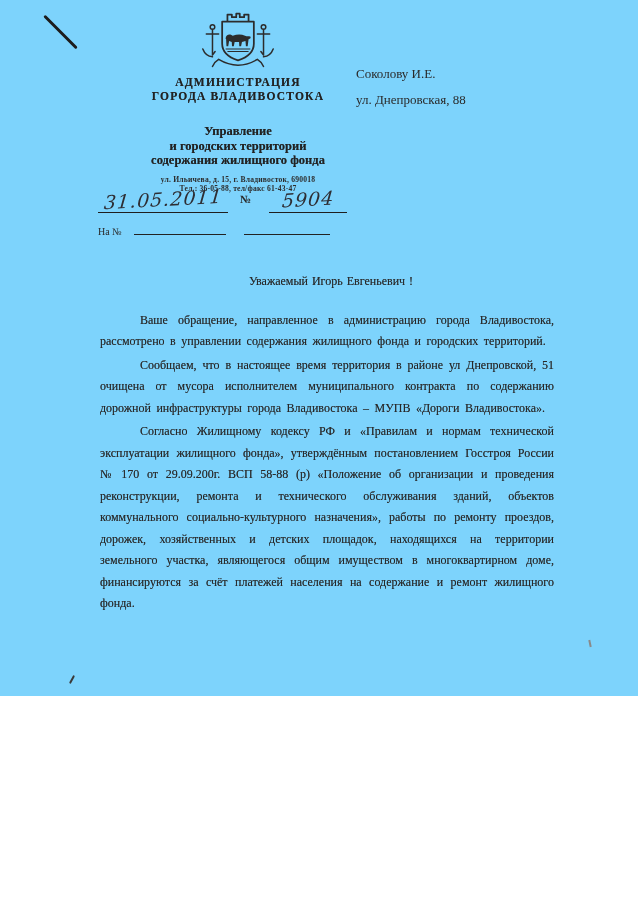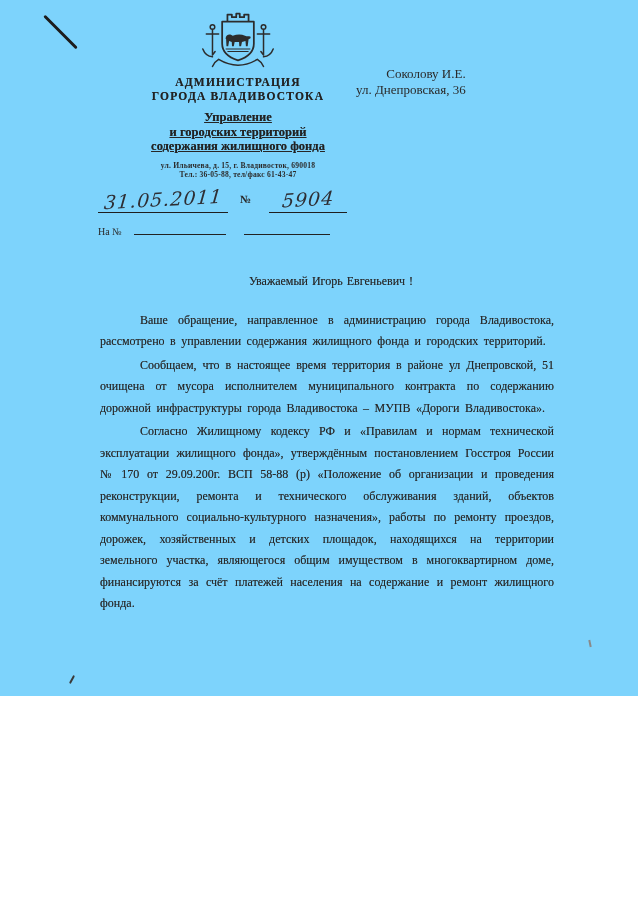--- a/index.html
+++ b/index.html
@@ -21,34 +21,34 @@
   .letterhead{
     position:absolute;left:72px;top:10px;width:332px;
     text-align:center;
   }
   .coat{display:block;margin:0 auto 3px;}
   .org-line{
     font-weight:bold;font-size:11.5px;line-height:14px;
     letter-spacing:1.2px;color:#222;
     text-shadow:0 0 .5px rgba(30,30,30,.6);
   }
-  .dept-wrap{margin-top:7px;text-decoration:underline;}
+  .dept-wrap{margin-top:21px;}
   .dept-line{
     font-weight:bold;font-size:12.5px;line-height:14.5px;color:#222;
     text-shadow:0 0 .5px rgba(30,30,30,.6);
   }
   .fine-wrap{margin-top:7px;}
   .fine{
     font-weight:bold;font-size:7.6px;line-height:9.4px;
     letter-spacing:.2px;color:#2c2c2c;
   }
   .email-link{text-decoration:underline;}
   
   .recipient{position:absolute;left:356px;top:66px;font-size:13px;color:#2a2a2a;}
-  .recipient-name{text-align:right;}
+  .recipient-name{margin-bottom:10px;}
   
   .ref-row{position:absolute;left:98px;top:188px;white-space:nowrap;}
   .hw-slot{
     display:inline-block;border-bottom:1.6px solid #1e1e1e;
     text-align:center;vertical-align:bottom;height:24px;
   }
   .date-slot{width:130px;}
   .num-slot{width:78px;margin-left:18px;}
   .hw{
     font-family:"DejaVu Serif", serif;font-style:italic;
@@ -117,21 +117,21 @@
       <div class="dept-line">содержания жилищного фонда</div>
     </div>
     <div class="fine-wrap">
       <div class="fine">ул. Ильичева, д. 15, г. Владивосток, 690018</div>
       <div class="fine">Тел.: 36-05-88, тел/факс  61-43-47</div>
     </div>
   </div>
 
   <div class="recipient">
     <div class="recipient-name">Соколову И.Е.</div>
-    <div>ул. Днепровская, 36</div>
+    <div>ул. Днепровская, 88</div>
   </div>
 
   <div class="ref-row">
     <span class="hw-slot date-slot"><span class="hw">31.05.2011</span></span><span class="num-sign">№</span><span class="hw-slot num-slot"><span class="hw">5904</span></span>
   </div>
 
   <div class="reply-row">
     <span>На №</span><span class="blank blank1"></span><span class="blank blank2"></span>
   </div>
 

